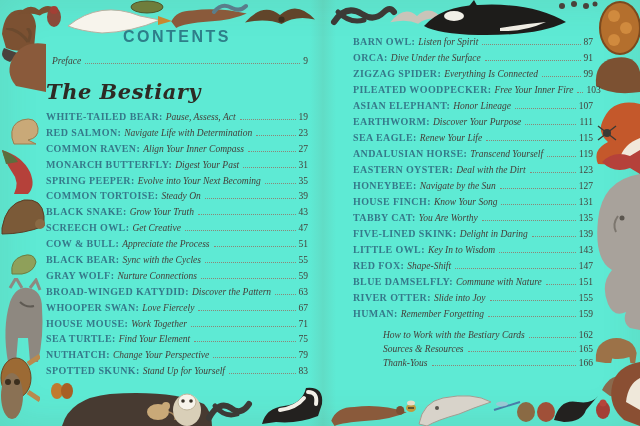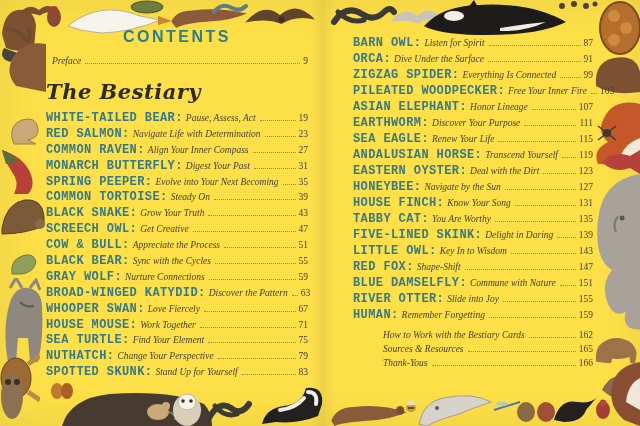--- a/index.html
+++ b/index.html
@@ -1,32 +1,32 @@
 <!DOCTYPE html>
 <html><head>
 <meta charset="utf-8">
 <style>
   html,body{margin:0;padding:0;}
-  .book{position:relative;width:640px;height:426px;background:#fde047;overflow:hidden;
+  .book{position:relative;width:640px;height:426px;background:#5eead4;overflow:hidden;
         font-family:"Liberation Serif",serif;box-shadow:inset 0 0 40px rgba(90,70,40,.12);}
   .gutter{position:absolute;left:310px;top:0;width:26px;height:426px;
           background:linear-gradient(90deg,rgba(120,100,70,0) 0%,rgba(120,100,70,.10) 50%,rgba(120,100,70,0) 100%);}
   
   .page-left{position:absolute;left:46px;top:28px;width:262px;}
   .page-right{position:absolute;left:353px;top:36px;width:240px;}
   .contents-title{margin:0 0 10px 0;text-align:center;font-family:"Liberation Sans",sans-serif;
         font-weight:bold;font-size:16px;letter-spacing:2.5px;color:#2e7e89;}
   .bestiary-title{margin:9px 0 7px 0;font-family:"DejaVu Serif",serif;font-style:italic;
         font-weight:bold;font-size:21px;color:#2e2a24;letter-spacing:.5px;}
   .fm-row,.bm-row{display:flex;align-items:baseline;height:14px;padding-left:6px;}
   .bm-row{padding-left:30px;justify-content:center;}
   .fm-label,.bm-label{font-style:italic;font-size:9.5px;color:#45403a;white-space:nowrap;}
   .toc-row{display:flex;align-items:baseline;height:15.9px;}
   .toc-right .toc-row{height:16px;}
-  .ename{font-weight:bold;font-size:12px;letter-spacing:.4px;color:#35798a;white-space:nowrap;font-family:Liberation Mono, monospace;}
+  .ename{font-weight:bold;font-size:10px;letter-spacing:.4px;color:#35798a;white-space:nowrap;}
   .esub{font-style:italic;font-size:9.5px;color:#45403a;white-space:nowrap;margin-left:3px;}
   .leader{flex:1;min-width:6px;border-bottom:1.4px dotted #8d8577;margin:0 3px 3px 4px;}
   .pnum{font-size:9.5px;color:#45403a;}
   .back-matter{margin-top:6px;}
   
   .illo{position:absolute;pointer-events:none;}
   .illo svg{display:block;width:100%;height:100%;}
 </style>
 </head>
 <body>

